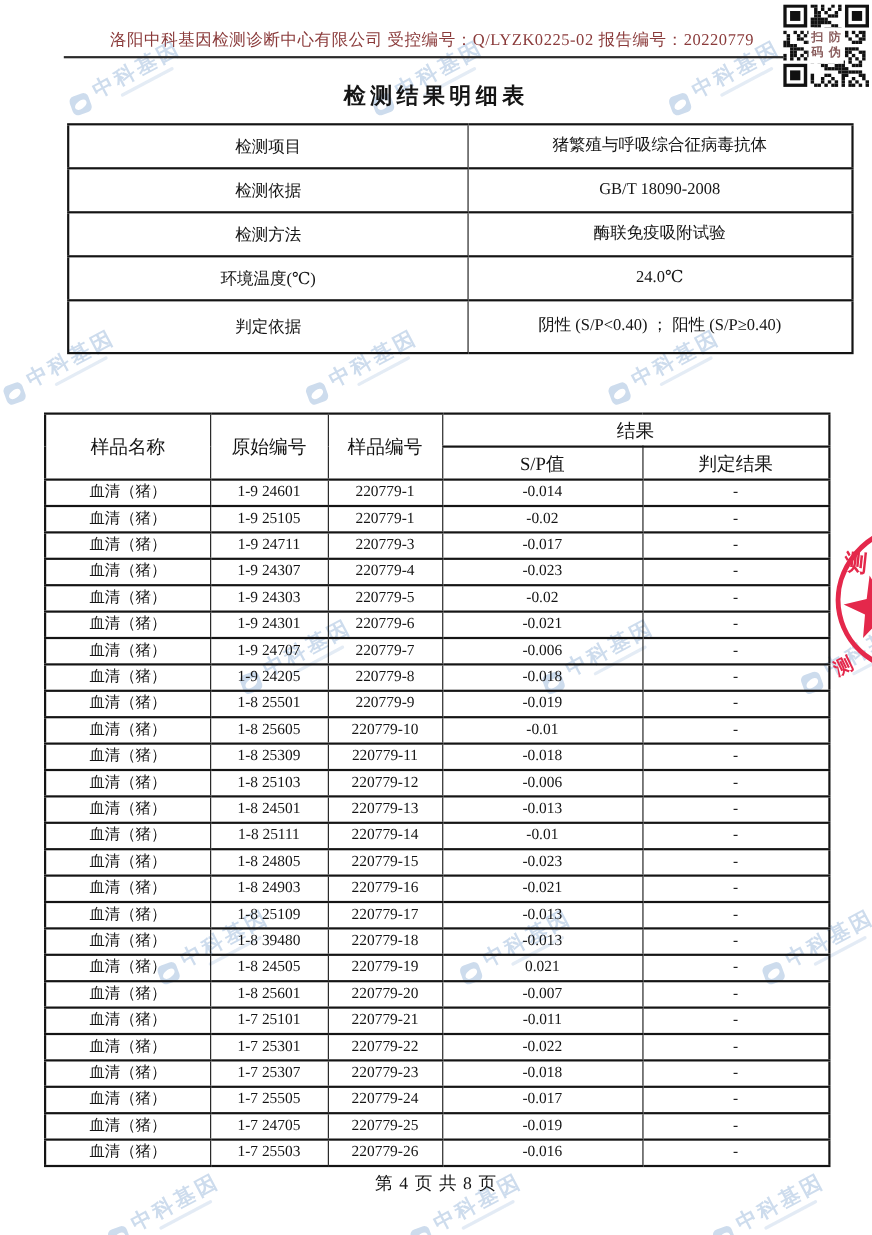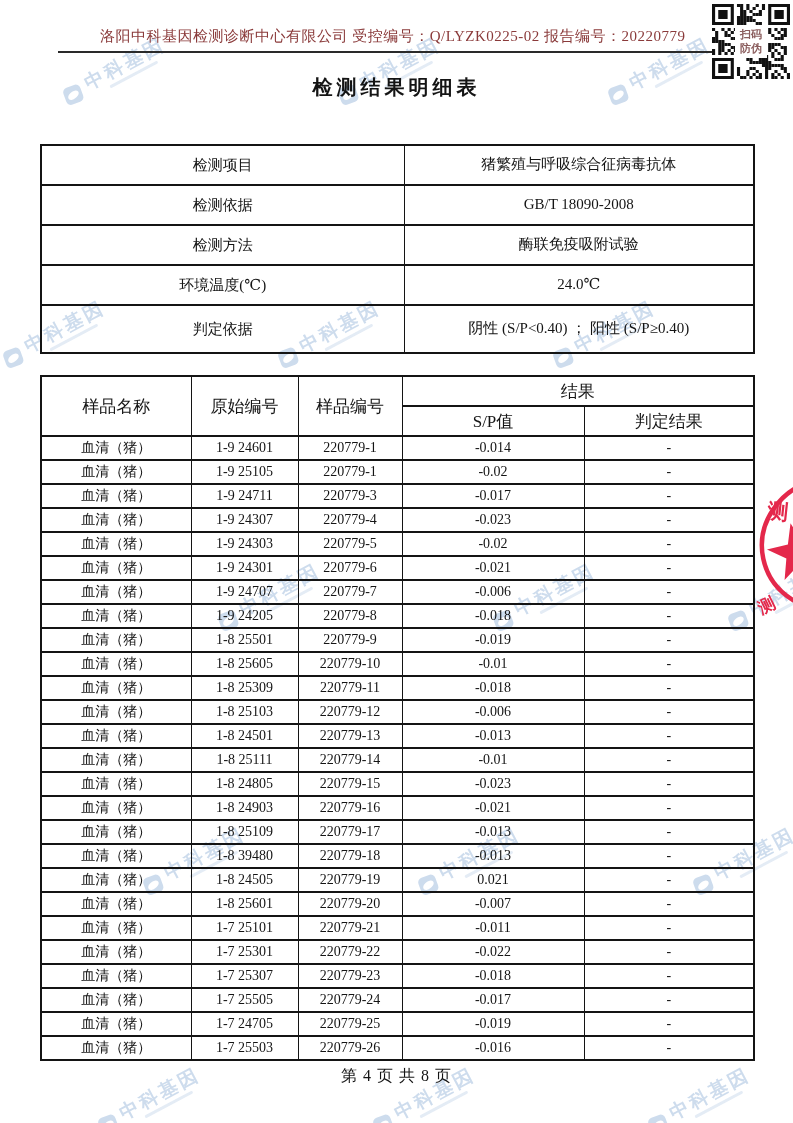--- a/index.html
+++ b/index.html
@@ -25,29 +25,29 @@
   .wm-sub{width:54px; height:3px; margin:3px 0 0 20px; border-radius:2px;
       background:var(--watermark-blue); opacity:.55;}
   
   .header-line{position:absolute; left:100px; top:27px; width:620px; text-align:left;
       font-size:15px; color:var(--header-red); z-index:1; letter-spacing:.5px;}
   .header-rule{position:absolute; left:58px; top:51px; width:655px; height:2px; background:#2a2a2a; z-index:1;}
   
   .qr{position:absolute; left:712px; top:4px; width:78px; height:75px; z-index:2;}
   .qr svg{width:78px; height:75px; display:block;}
   .qr-label{position:absolute; left:23px; top:21px; width:32px; height:33px; background:#fff;
-      display:flex; flex-direction:column; align-items:center; justify-content:center;
+      display:flex; flex-direction:row; align-items:center; justify-content:center;
       font-size:11px; line-height:1.25; color:var(--qr-label-red); font-weight:bold;text-align:center;}
   
   .title{position:absolute; left:0; top:74px; width:100%; text-align:center; z-index:1;
       font-size:20px; font-weight:bold; letter-spacing:4px;}
   
   table{border-collapse:collapse; table-layout:fixed; position:absolute; left:40px; z-index:1;
       background:transparent;}
-  .info-table{top:144px; width:713px; border:2px solid var(--ink);}
+  .info-table{top:112px; width:713px; border:2px solid var(--ink);margin-left:21px;}
   .info-table td{border:1px solid var(--ink); border-top-width:2px; border-bottom-width:2px;
       text-align:center; vertical-align:middle; font-size:15px; padding:0 8px;}
   .info-table tr{height:40px;}
   .info-table tr:nth-of-type(5){height:48px;}
   .info-table .info-value{line-height:1.3;border-radius:20px;}
   .results-table{top:375px; width:713px; border:2px solid var(--ink); border-top-width:1px;}
   .results-table th,.results-table td{border:1px solid var(--ink); border-top-width:2px;
       border-bottom-width:2px; text-align:center; vertical-align:middle; font-weight:normal;}
   .results-table thead tr{height:30px;}
   .results-table th{font-size:17px;}

